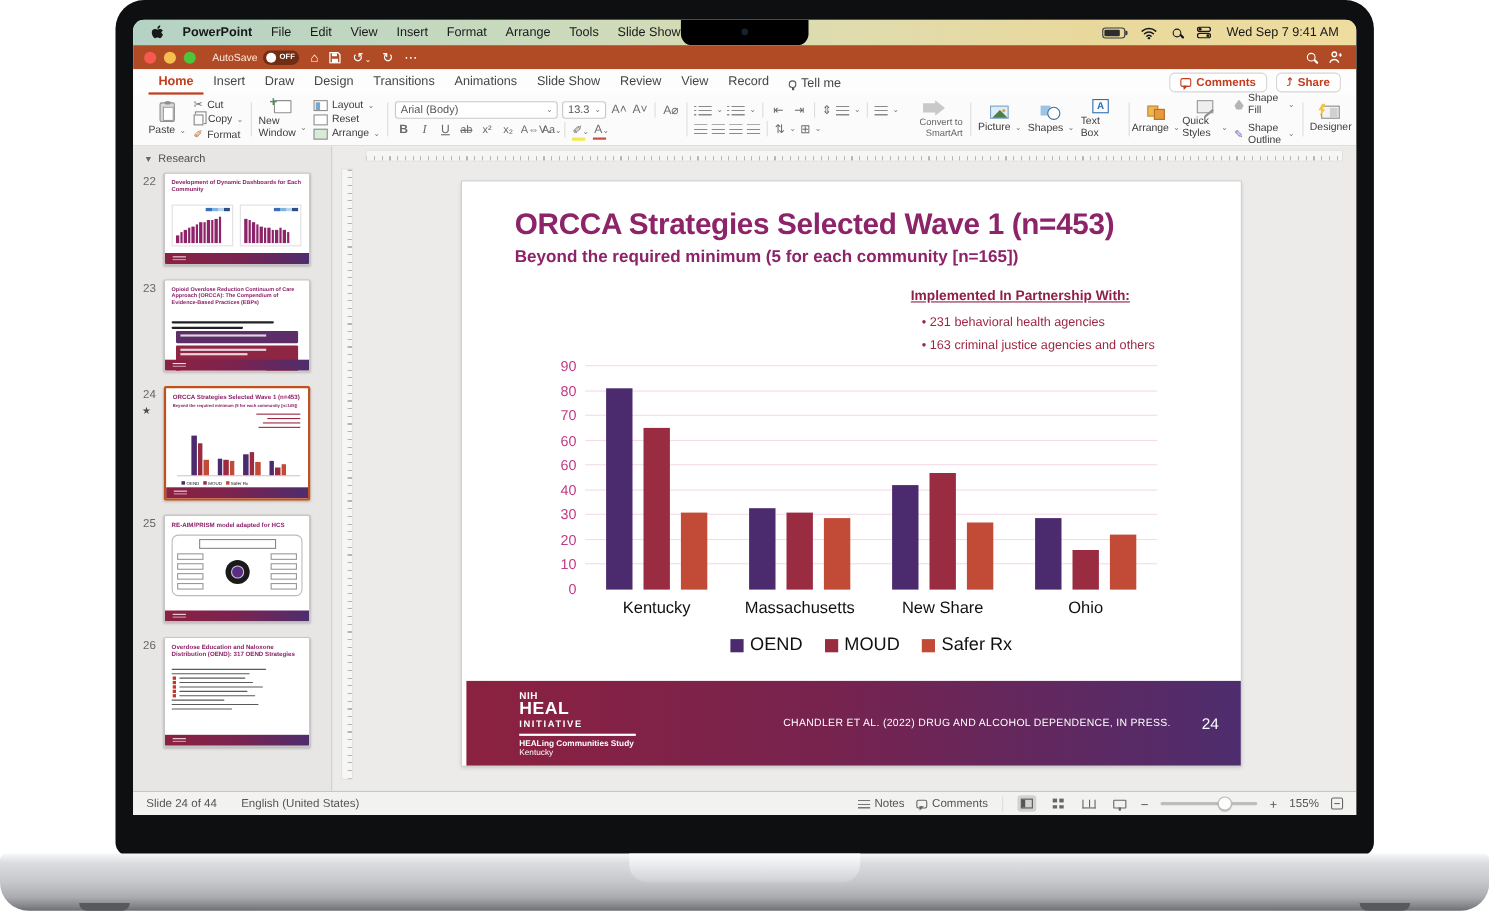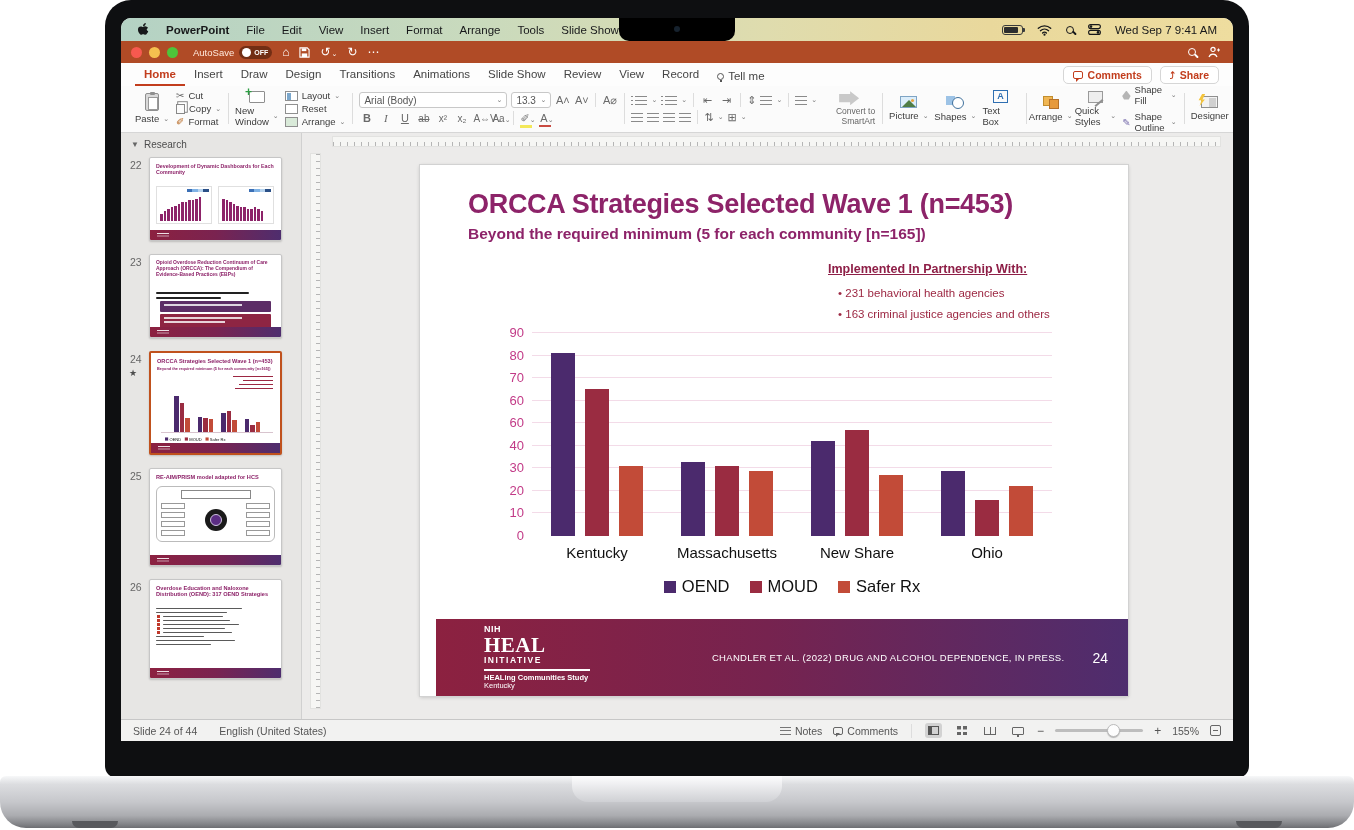--- a/index.html
+++ b/index.html
@@ -146,24 +146,24 @@
   .groups { position:absolute; left:0; bottom:0; width:100%; height:100%; display:flex; }
   .bar-group { flex:1; display:flex; align-items:flex-end; justify-content:center; gap:10px; }
   .bar { width:24px; }
   .cats { margin-left:42px; width:520px; display:flex; margin-top:8px; }
   .cat { flex:1; text-align:center; font-size:15px; color:#101010; }
   .legend { margin-left:42px; width:520px; display:flex; justify-content:center; gap:20px; margin-top:16px; }
   .legend-item { display:flex; align-items:center; gap:6px; font-size:16.5px; color:#101010; }
   .legend-swatch { width:12px; height:12px; }
 
   
-  .slide-footer { position:absolute; left:16px; right:0; bottom:0; height:77px; background:linear-gradient(90deg,#8c2140 0%,#76234f 48%,#4e2d6e 100%); color:#fff; display:flex; align-items:center; }
+  .slide-footer { position:absolute; left:4px; right:0; bottom:0; height:77px; background:linear-gradient(90deg,#8c2140 0%,#76234f 48%,#4e2d6e 100%); color:#fff; display:flex; align-items:center; }
   .heal-logo { margin-left:48px; line-height:1.05; }
   .lg-nih { font-size:9px; font-weight:700; letter-spacing:.5px; }
-  .lg-heal { font-size:21px; font-weight:700; letter-spacing:.5px;font-family:Liberation Serif, serif; }
+  .lg-heal { font-size:16px; font-weight:700; letter-spacing:.5px; }
   .lg-init { font-size:8.5px; font-weight:700; letter-spacing:1.5px; }
   .lg-rule { width:106px; height:2px; background:#fff; margin:4px 0 3px; }
   .lg-sub { font-size:7.5px; font-weight:700; }
   .lg-sub2 { font-size:7.5px; }
   .citation { margin-left:auto; font-size:9.5px; letter-spacing:.3px; }
   .pagenum { margin:0 20px 0 28px; font-size:14px; }
 
   
   .statusbar { height:22px; flex:0 0 22px; background:#f2f2f1; border-top:1px solid #c7c7c7; display:flex; align-items:center; padding:0 12px; font-size:10.5px; color:#555; gap:22px; }
   .sb-right { margin-left:auto; display:flex; align-items:center; gap:11px; }

